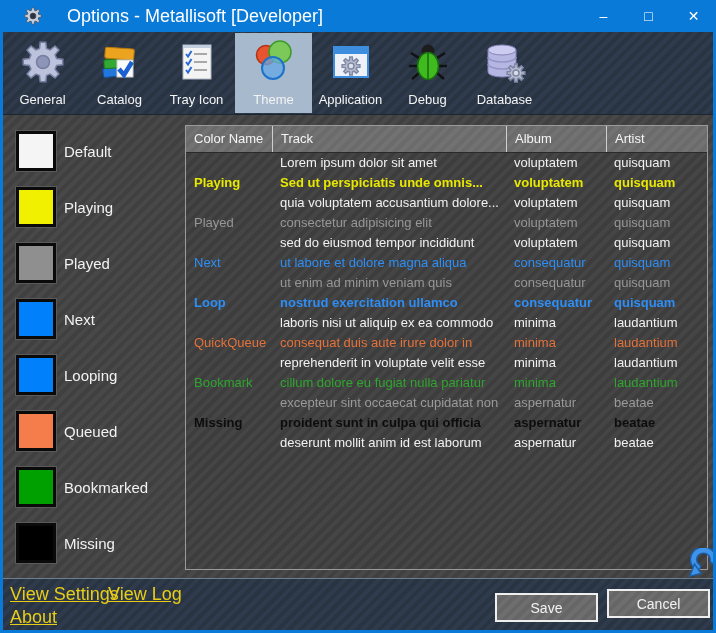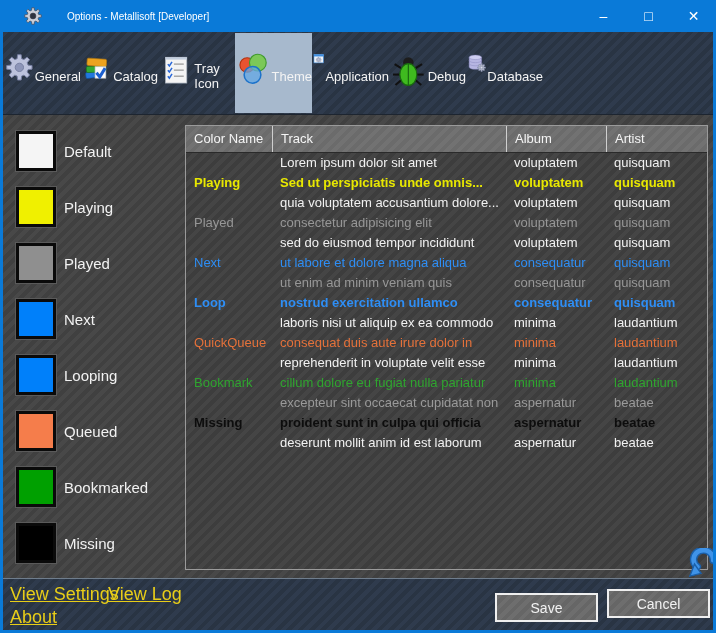--- a/index.html
+++ b/index.html
@@ -3,33 +3,33 @@
 <meta charset="utf-8">
 <style>
   * { margin:0; padding:0; box-sizing:border-box; }
   body { font-family:"Liberation Sans", sans-serif; background:#222; }
   .window { position:relative; width:716px; height:633px; overflow:hidden; background:#434343; }
 
   
   .titlebar { position:absolute; left:0; top:0; width:716px; height:32px; background:#0a7ad8;
     display:flex; align-items:center; }
   .titlebar .app-icon { width:20px; height:20px; margin-left:23px; }
-  .titlebar .title { color:#fff; font-size:10px; margin-left:24px; }
+  .titlebar .title { color:#fff; font-size:18px; margin-left:24px; }
   .win-controls { position:absolute; right:0; top:0; height:32px; display:flex; }
   .win-btn { width:45px; height:32px; color:#fff; font-size:14px; display:flex;
     align-items:center; justify-content:center; }
 
   
   .slate { background:repeating-linear-gradient(135deg,#2f3b4d 0 4px,#293443 4px 8px); }
   .graystripe { background:repeating-linear-gradient(135deg,#484848 0 4px,#404040 4px 8px); }
 
   
   .toolbar { position:absolute; left:3px; top:32px; width:710px; height:83px;
     display:flex; align-items:flex-start; padding:1px 0 0 1px; border-bottom:1px solid #1d2530; }
-  .tbtn { width:77px; height:80px; display:flex; align-items:center; }
+  .tbtn { width:77px; height:80px; display:flex; flex-direction:column; align-items:center; }
   .tbtn.selected { background:#a7b9cd; }
   .tbtn .ticon { width:48px; height:48px; margin-top:5px; }
   .tbtn .tlabel { color:#f4f4f4; font-size:13px; margin-top:6px; }
 
   
   .main { position:absolute; left:3px; top:115px; width:710px; height:463px; }
 
   
   .swatch-panel { position:absolute; left:0; top:13px; width:182px; }
   .swatch-item { display:flex; align-items:center; height:46px; margin:0 0 10px 13px; }

